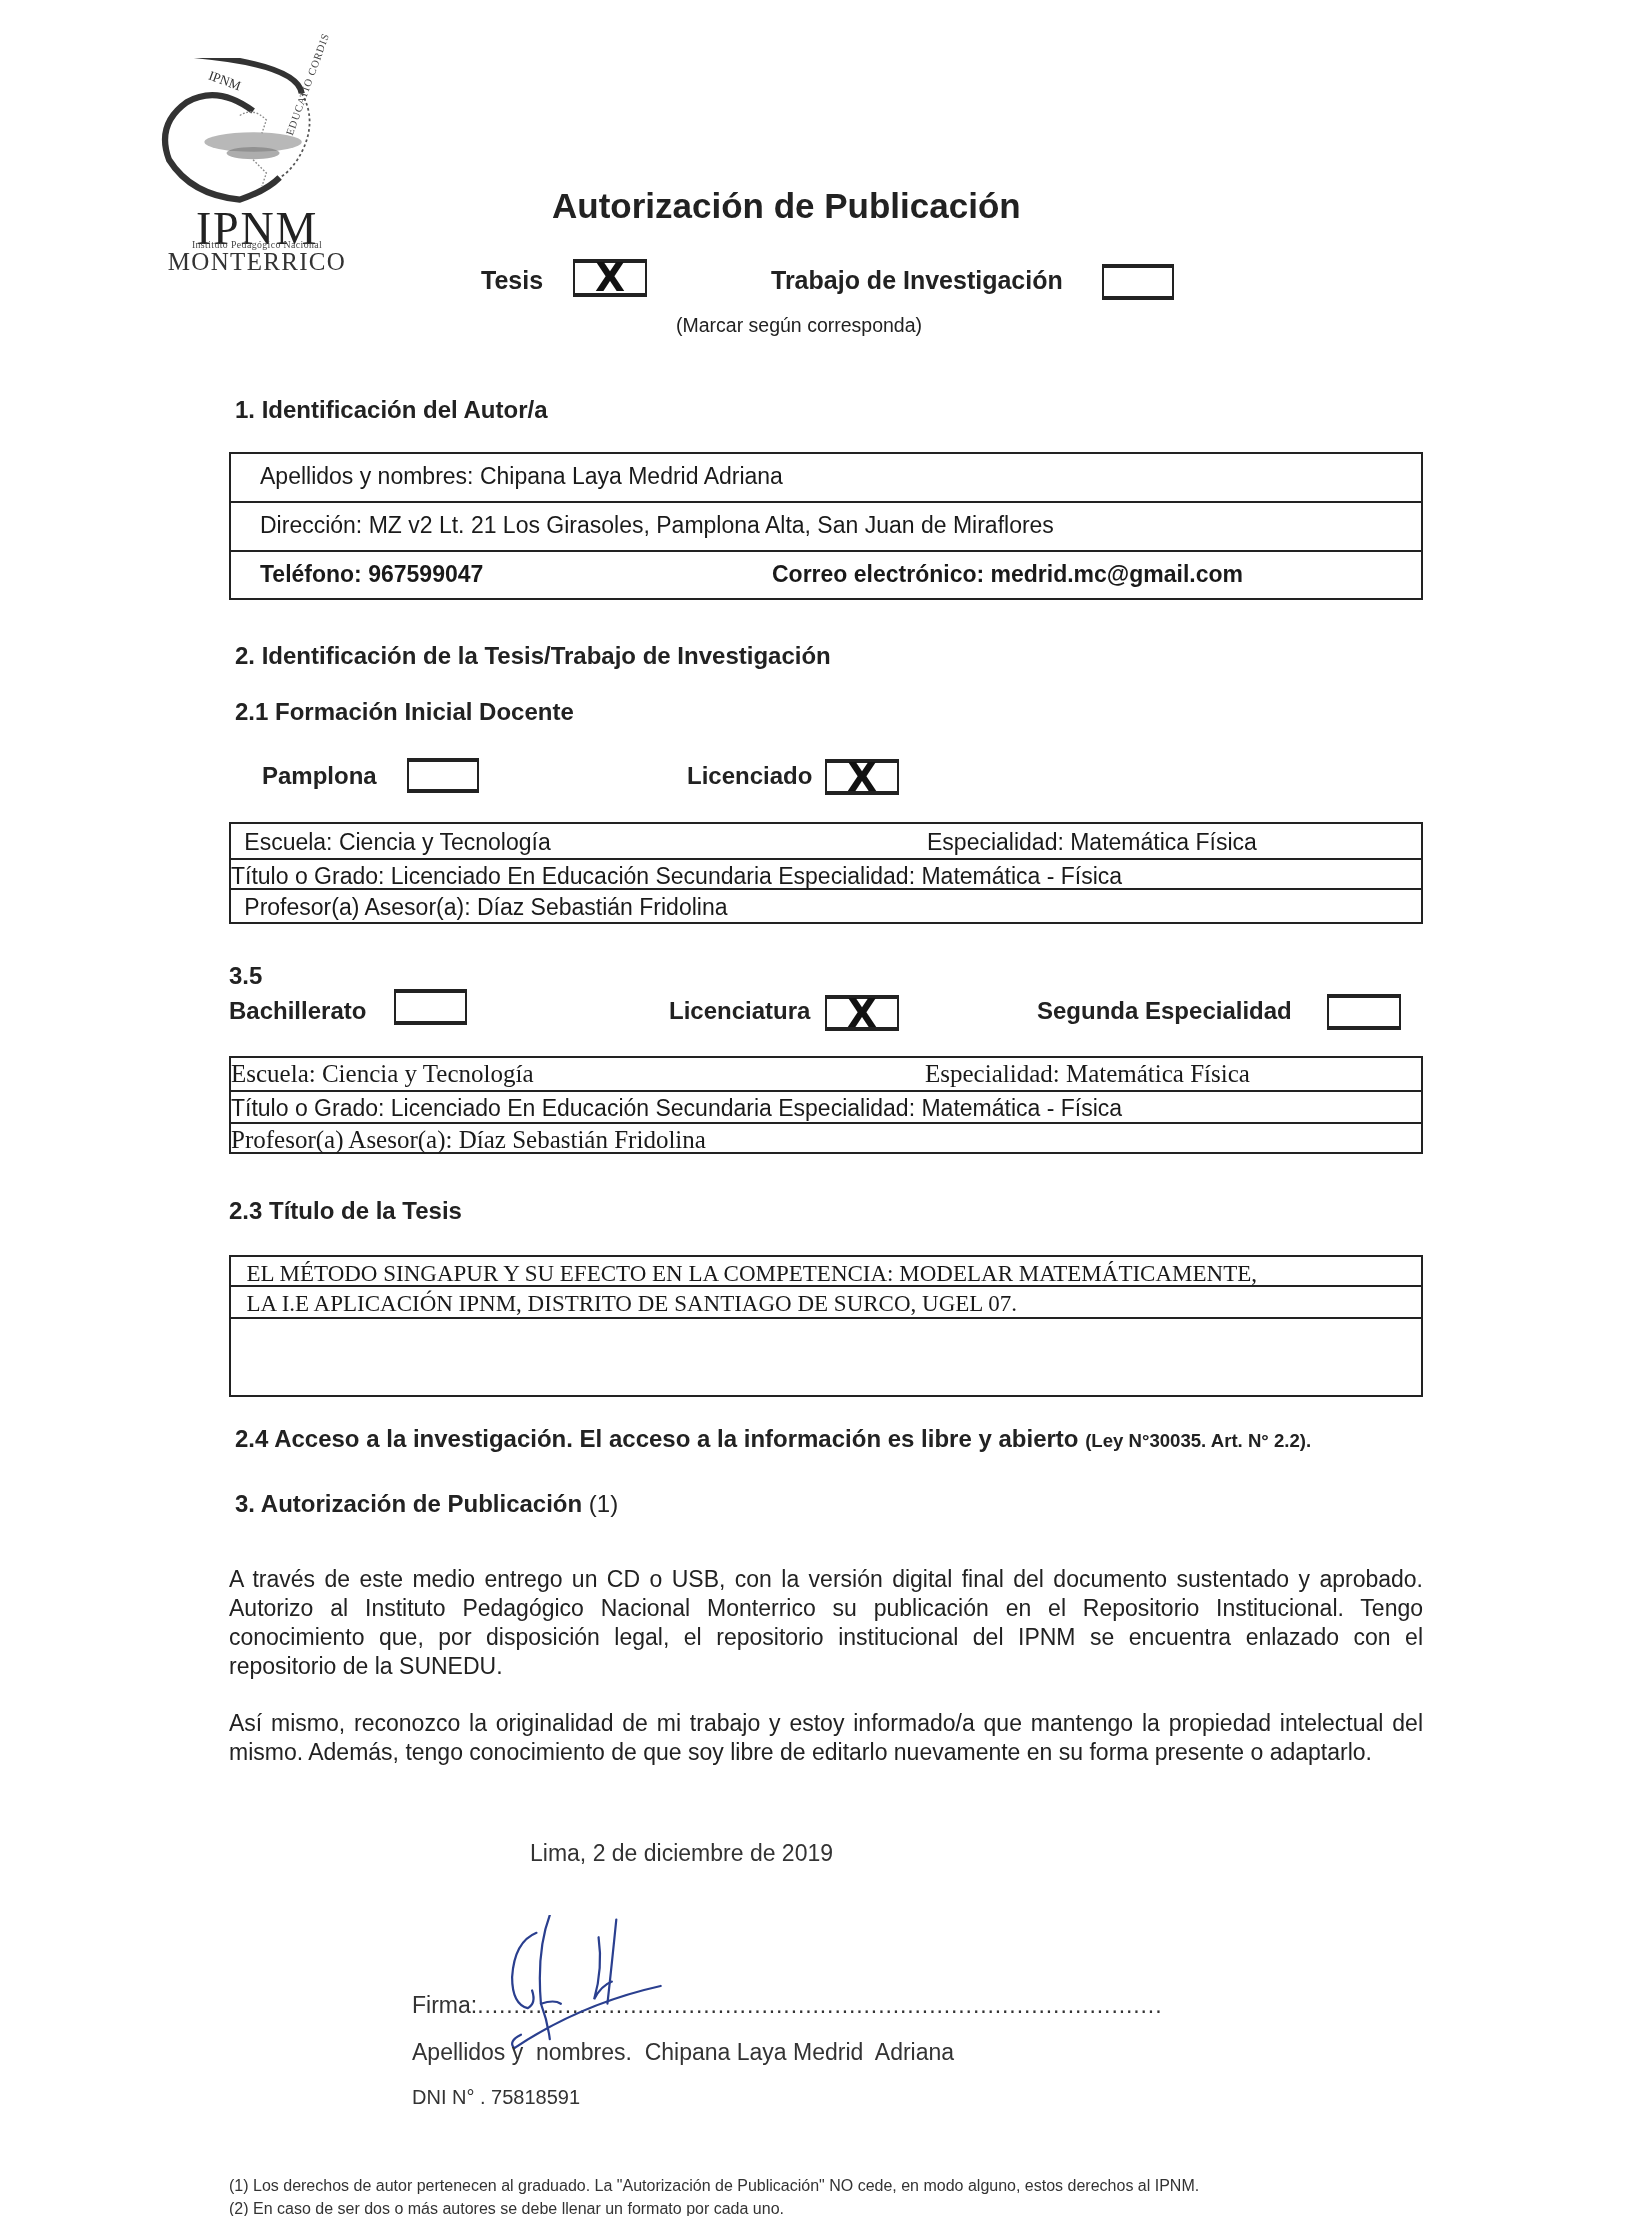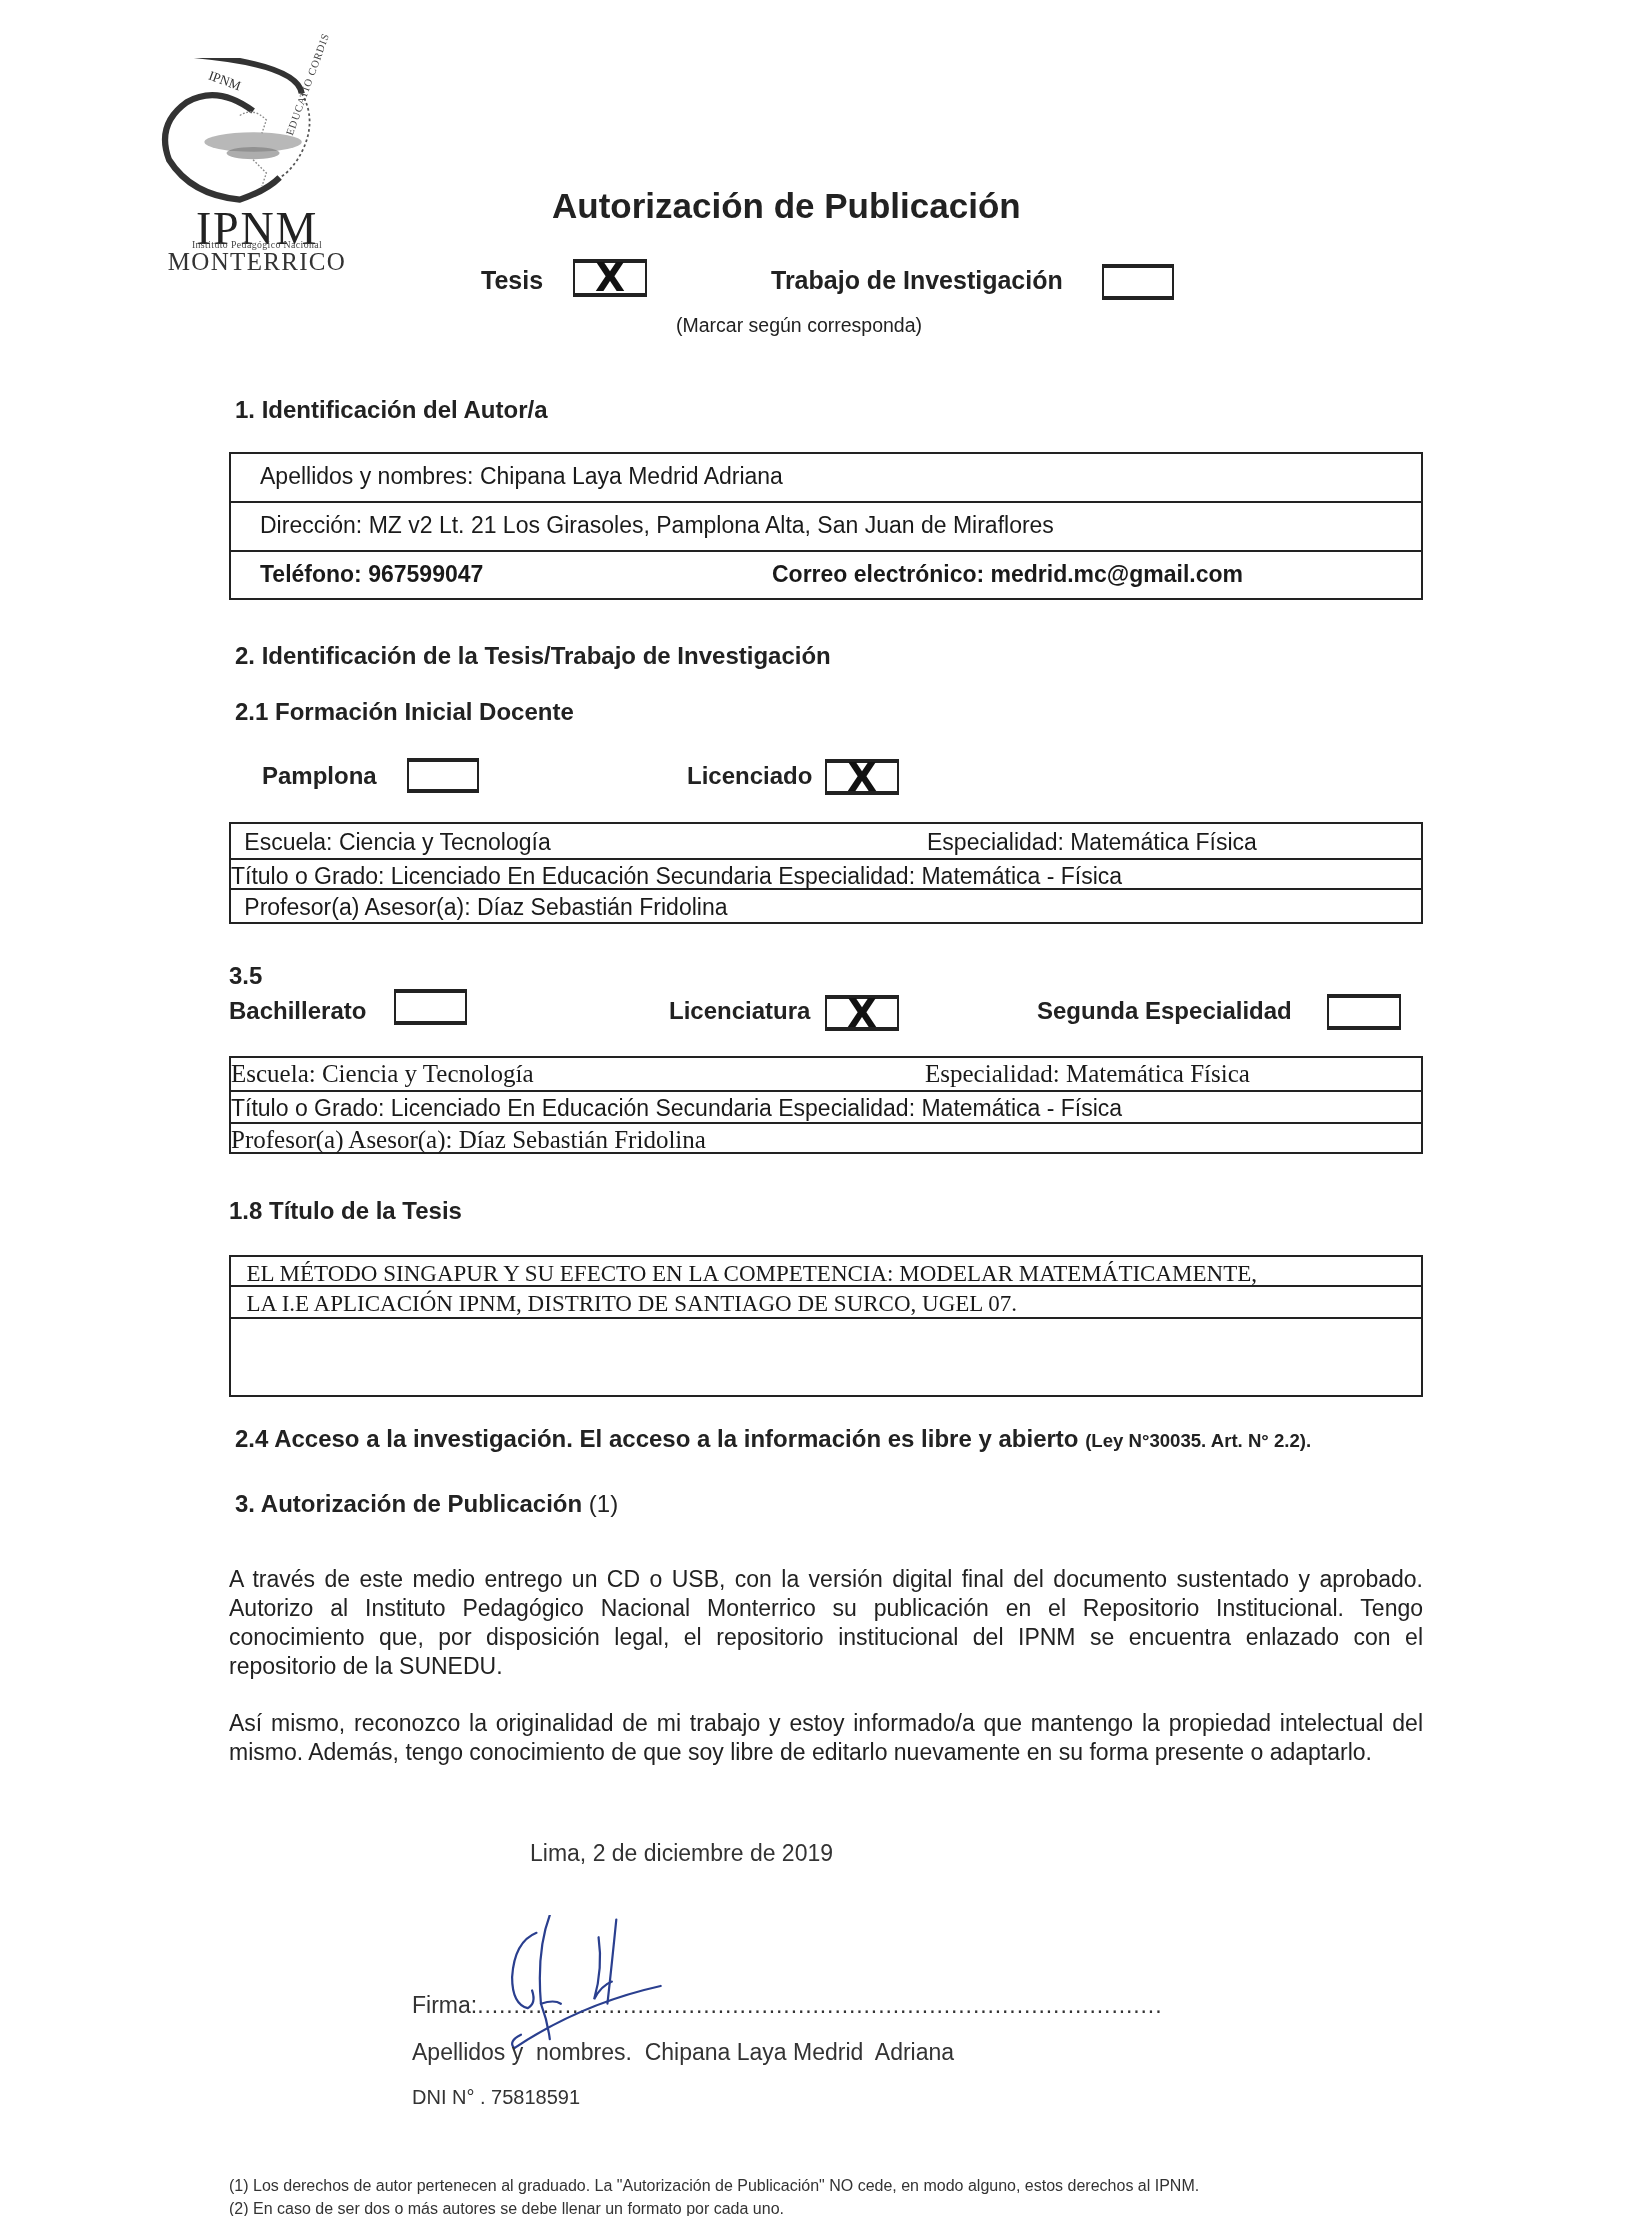--- a/index.html
+++ b/index.html
@@ -113,21 +113,21 @@
     <span class="abs" style="left:694px;top:1.8px;">Especialidad: Matemática Física</span>
   </div>
   <div class="row" style="height:32px;">
     <span class="abs" style="left:0px;top:2.7px;">Título o Grado: Licenciado En Educación Secundaria Especialidad: Matemática - Física</span>
   </div>
   <div class="row serif" style="height:32px;font-size:25px;">
     <span class="abs" style="left:0px;top:1.8px;">Profesor(a) Asesor(a):  Díaz Sebastián Fridolina</span>
   </div>
 </div>
 
-<div class="abs h1" style="left:229px;top:1197px;">1.8 Título de la Tesis</div>
+<div class="abs h1" style="left:229px;top:1197px;">2.3 Título de la Tesis</div>
 <div class="tbl serif" style="top:1255px;height:142px;font-size:23px;">
   <div class="row" style="height:30px;font-size:23px;padding-left:17px;">
     <span class="abs" style="left:15.5px;top:3.5px;">EL MÉTODO SINGAPUR Y SU EFECTO EN LA COMPETENCIA: MODELAR MATEMÁTICAMENTE,</span>
   </div>
   <div class="row" style="height:32px;font-size:23px;">
     <span class="abs" style="left:15.5px;top:3.5px;">LA I.E APLICACIÓN IPNM, DISTRITO DE SANTIAGO DE SURCO, UGEL 07.</span>
   </div>
   <div class="row" style="height:33px;font-size:23px;">
     <span class="abs" style="left:15.5px;top:3.5px;"></span>
   </div>

